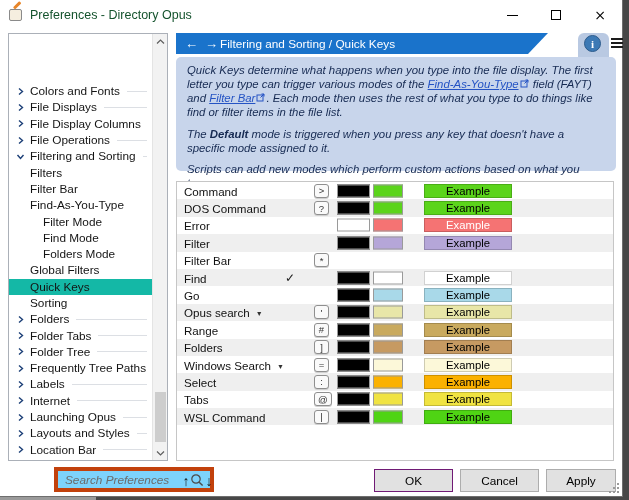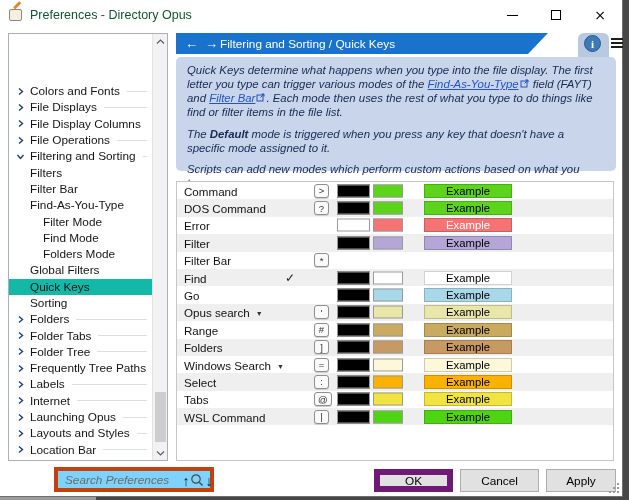--- a/index.html
+++ b/index.html
@@ -97,21 +97,21 @@
   .chip { position:absolute; left:247px; width:88px; height:14px; top:50%; transform:translateY(-50%);
           display:flex; align-items:center; justify-content:center; font-size:11.3px; border:1px solid rgba(0,0,0,.18); }
 
   
   .move-btn { position:absolute; top:471px; width:20px; height:20px; font-size:14px; font-weight:bold; color:#111;
               display:flex; align-items:center; justify-content:center; cursor:default; }
   .move-up { left:176px; }
   .move-down { left:199px; }
   .btn { position:absolute; top:469px; height:23px; background:#e1e1e1; border:1px solid #adadad; font-size:11.8px;
          color:#000; display:flex; align-items:center; justify-content:center; cursor:default; font-family:"Liberation Sans",sans-serif; }
-  .btn-ok { left:374px; width:79px; border:6px solid #701a75; }
+  .btn-ok { left:374px; width:79px; border:1px solid #701a75; }
   .btn-cancel { left:460px; width:79px; }
   .btn-apply { left:546px; width:70px; }
   .resize-grip { position:absolute; right:3px; bottom:3px; width:10px; height:10px; }
   .resize-grip i { position:absolute; width:2px; height:2px; background:#9a9a9a; }
 </style>
 </head>
 <body>
 
 <div class="window">
 

